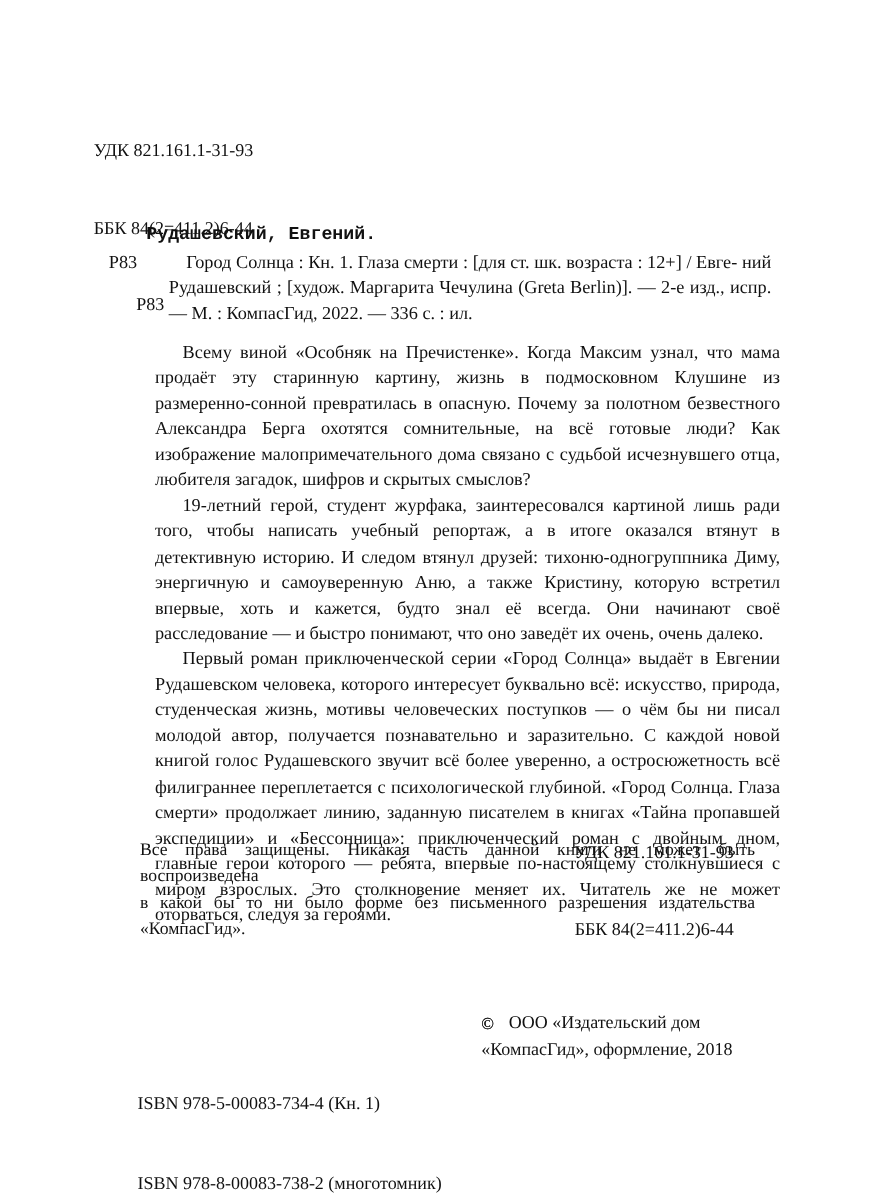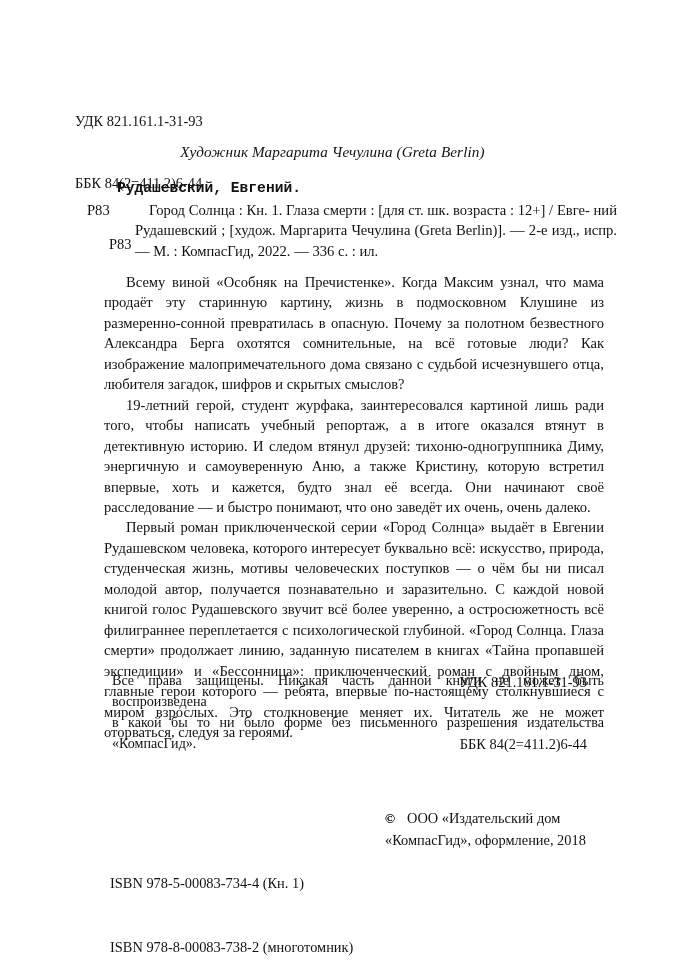--- a/index.html
+++ b/index.html
@@ -81,21 +81,21 @@
   }
   .cip .record-body .first-line-indent { padding-left: 14px; }
   .cip .isbn {
     display: block;
     margin-left: 30px;
   }
 
   
   .annotation {
     position: absolute;
-    left: 104px;
+    left: 124px;
     top: 272px;
     width: 500px;
     font-size: 14.6px;
     line-height: 20.45px;
     text-align: justify;
     text-justify: inter-word;
   }
   .annotation p {
     margin: 0;
     text-indent: 22px;
@@ -175,21 +175,20 @@
 <body>
 
 <div class="page">
 
   <div class="udk-block">
     <span class="code-line">УДК 821.161.1-31-93</span>
     <span class="code-line">ББК 84(2=411.2)6-44</span>
     <span class="code-line indent">Р83</span>
   </div>
 
-  <div class="artist-credit">Художник Маргарита Чечулина (Greta Berlin)</div>
 
   <div class="cip">
     <span class="author">Рудашевский, Евгений.</span>
     <div class="record">
       <span class="shelf">Р83</span>
       <div class="record-body">
         <span class="first-line-indent">Город Солнца : Кн. 1. Глаза смерти : [для ст. шк. возраста : 12+] / Евге-</span>
         <span>ний Рудашевский ; [худож. Маргарита Чечулина (Greta Berlin)]. — 2-е изд.,</span>
         <span>испр. — М. : КомпасГид, 2022. — 336 с. : ил.</span>
       </div>

